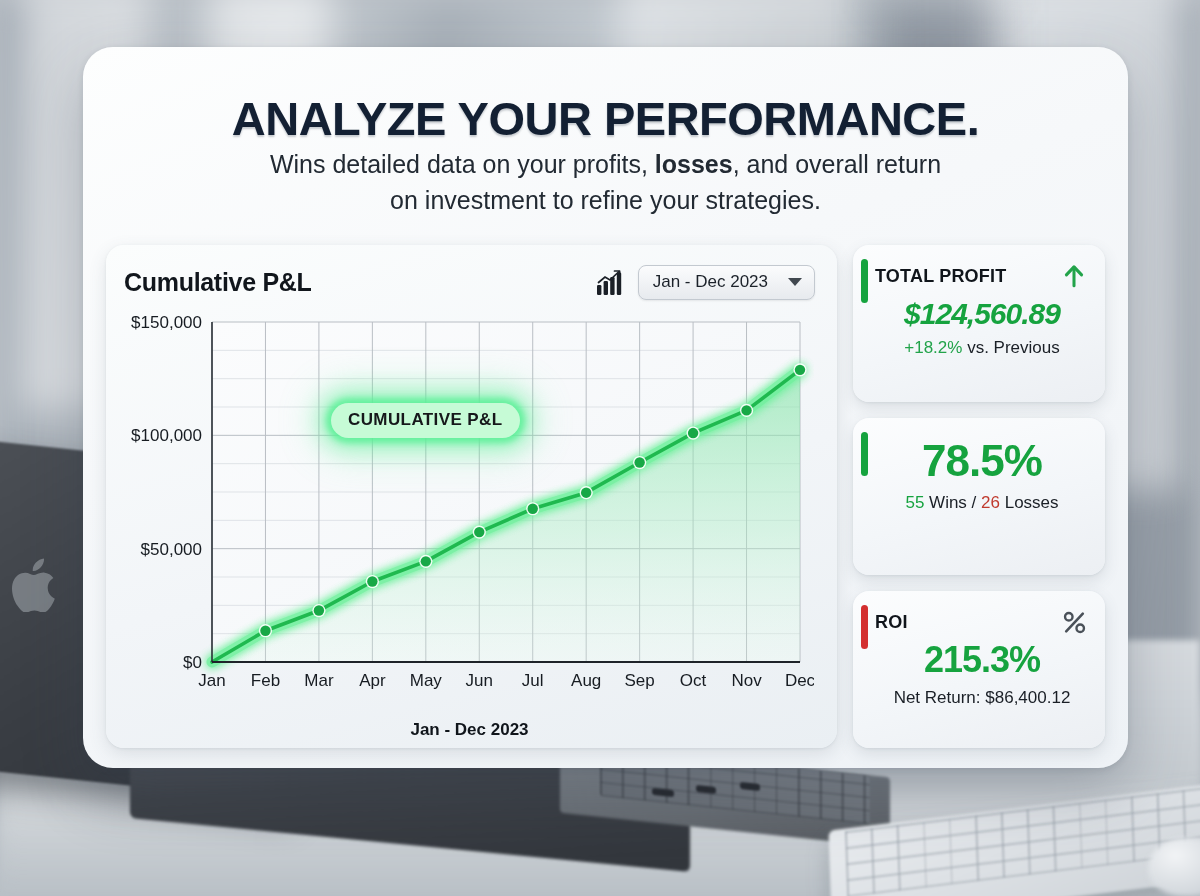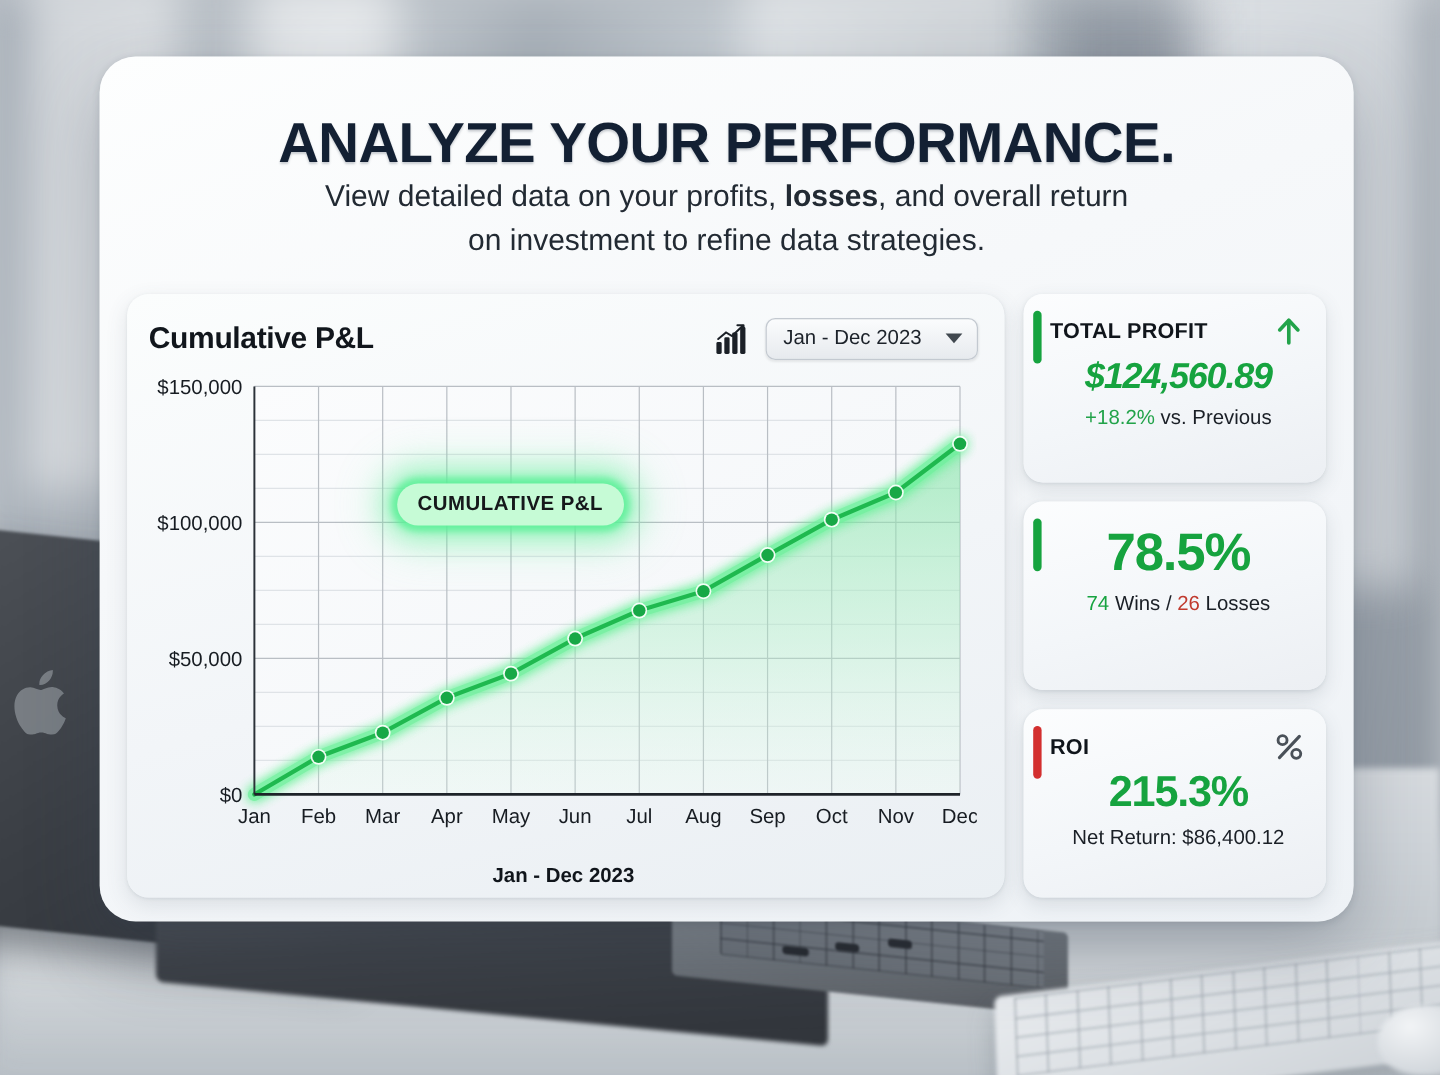--- a/index.html
+++ b/index.html
@@ -223,22 +223,22 @@
   <div class="kbd"></div>
   <div class="kbd-keys"></div>
   <div class="mouse"></div>
 </div>
 
 <div class="panel">
 
   <div class="headline">ANALYZE YOUR PERFORMANCE.</div>
 
   <div class="subhead">
-    <span>View detailed data on your profits, </span><b>losses</b><span>, and overall return</span><br>
-    <span>on investment to refine data strategies.</span>
+    <span>Wins detailed data on your profits, </span><b>losses</b><span>, and overall return</span><br>
+    <span>on investment to refine your strategies.</span>
   </div>
 
   <div class="dash">
 
     <div class="chart-card">
       <div class="chart-head">
         <div class="chart-title">Cumulative P&amp;L</div>
         <div class="chart-ctrls">
           <svg class="bars-icon" viewBox="0 0 28 26">
             <rect x="1" y="15" width="4.4" height="10" rx="1.2" fill="#1b2027"></rect>
@@ -370,21 +370,21 @@
         <div class="kpi-value v-profit">$124,560.89</div>
         <div class="kpi-sub">
           <span class="up">+18.2%</span><span> vs. Previous</span>
         </div>
       </div>
 
       <div class="kpi">
         <span class="accent" style="background:#16a33f"></span>
         <div class="kpi-value v-win">78.5%</div>
         <div class="kpi-sub">
-          <span class="win">74</span><span> Wins / </span><span class="loss">26</span><span> Losses</span>
+          <span class="win">55</span><span> Wins / </span><span class="loss">26</span><span> Losses</span>
         </div>
       </div>
 
       <div class="kpi">
         <span class="accent" style="background:#d32f2f"></span>
         <div class="kpi-top">
           <span class="kpi-label">ROI</span>
           <span class="icon-box">
             <svg viewBox="0 0 26 26" width="27" height="27">
               <circle cx="7.5" cy="7.5" r="3.6" fill="none" stroke="#4a5159" stroke-width="2.3"></circle>

